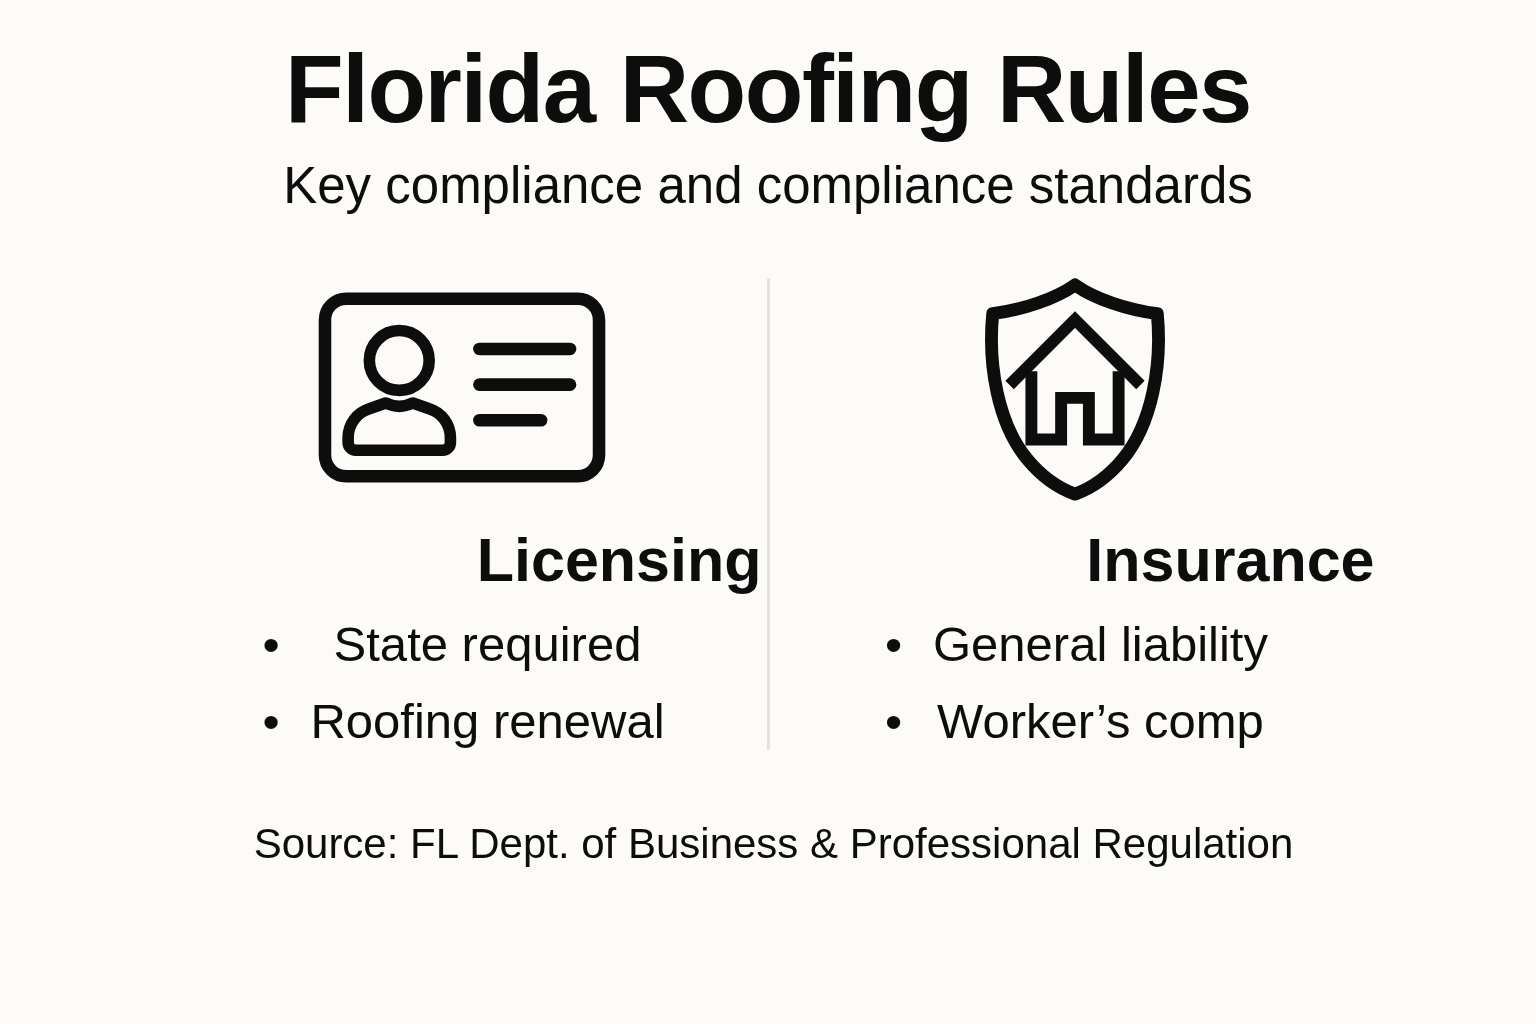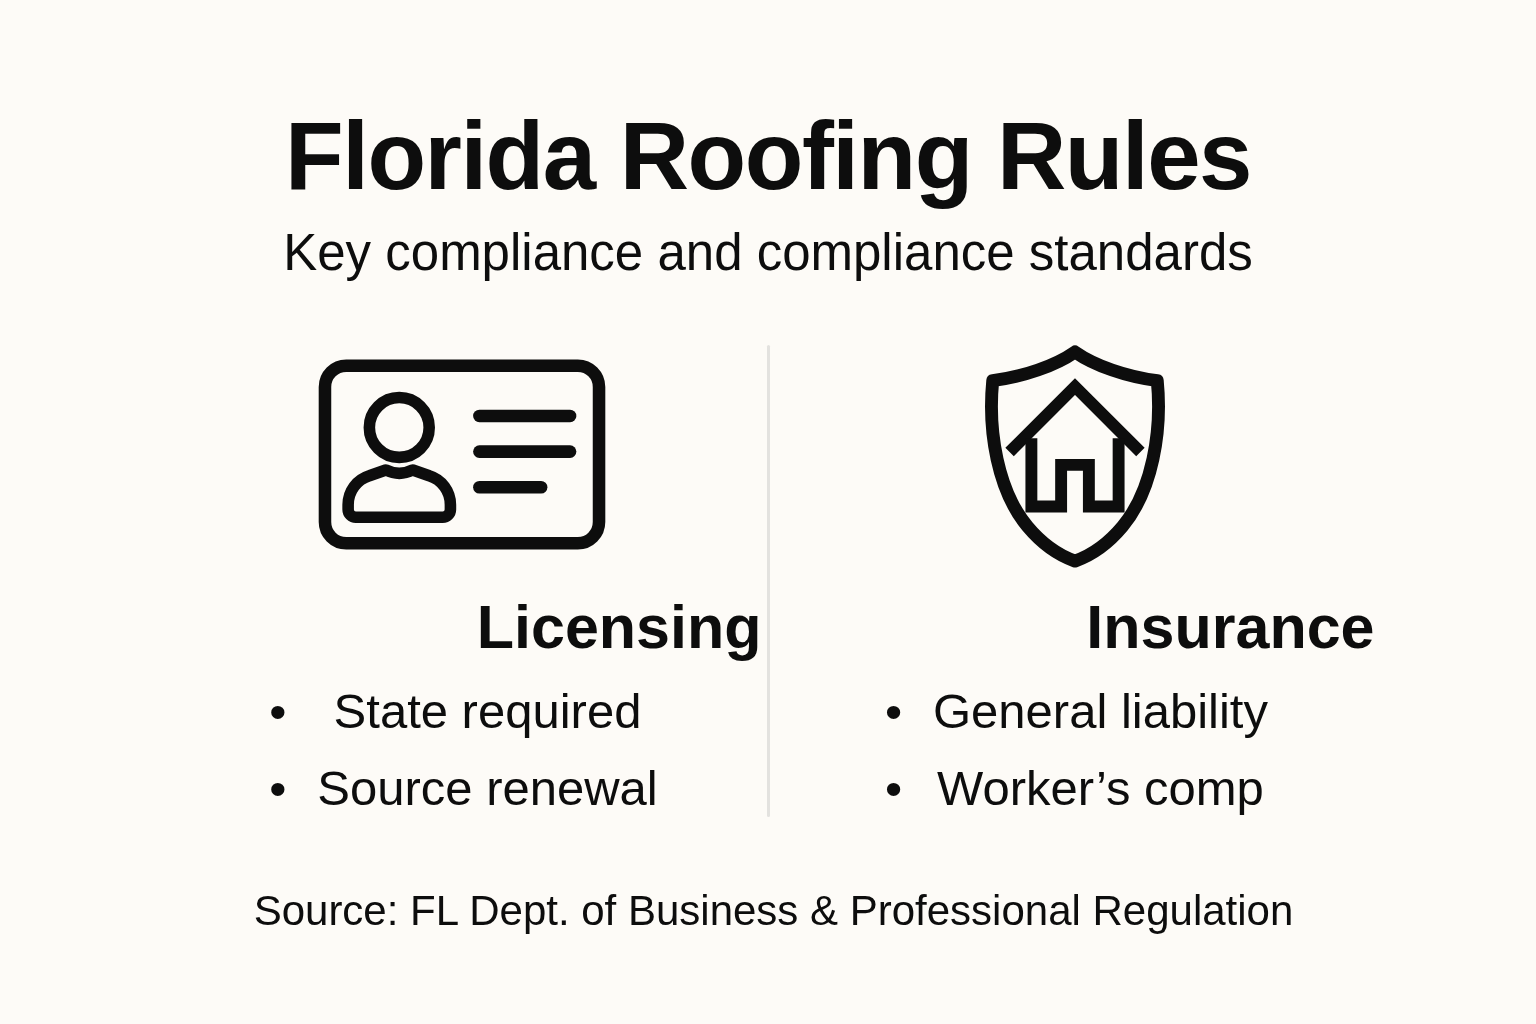--- a/index.html
+++ b/index.html
@@ -14,21 +14,21 @@
     font-family: "Liberation Sans", "DejaVu Sans", sans-serif;
     overflow: hidden;
   }
   .canvas {
     width: 1536px;
     height: 1024px;
     text-align: center;
   }
   .page-title {
     margin: 0;
-    padding-top: 106px;
+    padding-top: 39px;
     font-size: 96px;
     font-weight: 700;
     letter-spacing: -1.5px;
     line-height: 1.05;
   }
   .subtitle {
     margin: 18px 0 0 0;
     font-size: 51px;
     font-weight: 400;
     line-height: 1.1;
@@ -112,21 +112,21 @@
           <circle cx="85" cy="72" r="31" stroke-width="12"></circle>
           <path d="M32 152 c0 -14 9 -26 22 -30 l17 -6 a31 31 0 0 0 28 0 l17 6 c13 4 22 16 22 30 v5 a8 8 0 0 1 -8 8 H40 a8 8 0 0 1 -8 -8 z" stroke-width="12" stroke-linejoin="round"></path>
           <line x1="168" y1="60" x2="262" y2="60" stroke-width="13" stroke-linecap="round"></line>
           <line x1="168" y1="97" x2="262" y2="97" stroke-width="13" stroke-linecap="round"></line>
           <line x1="168" y1="134" x2="232" y2="134" stroke-width="13" stroke-linecap="round"></line>
         </svg>
       </div>
       <h2 class="col-heading">Licensing</h2>
       <ul class="bullets">
         <li>State required</li>
-        <li>Source renewal</li>
+        <li>Roofing renewal</li>
       </ul>
     </section>
 
     <div class="divider"></div>
 
     <section class="col">
       <div class="icon-box">
         <svg class="stroke-icon" width="200" height="226" viewBox="0 0 200 228" aria-hidden="true">
           <path d="M100 10 C 80 24 48 35 17 39 C 12 90 22 150 52 186 C 67 204 83 215 100 221 C 117 215 133 204 148 186 C 178 150 188 90 183 39 C 152 35 120 24 100 10 Z" stroke-width="13" stroke-linejoin="round"></path>
           <path d="M34 111 L100 45 L166 111" stroke-width="12" stroke-linejoin="miter"></path>

